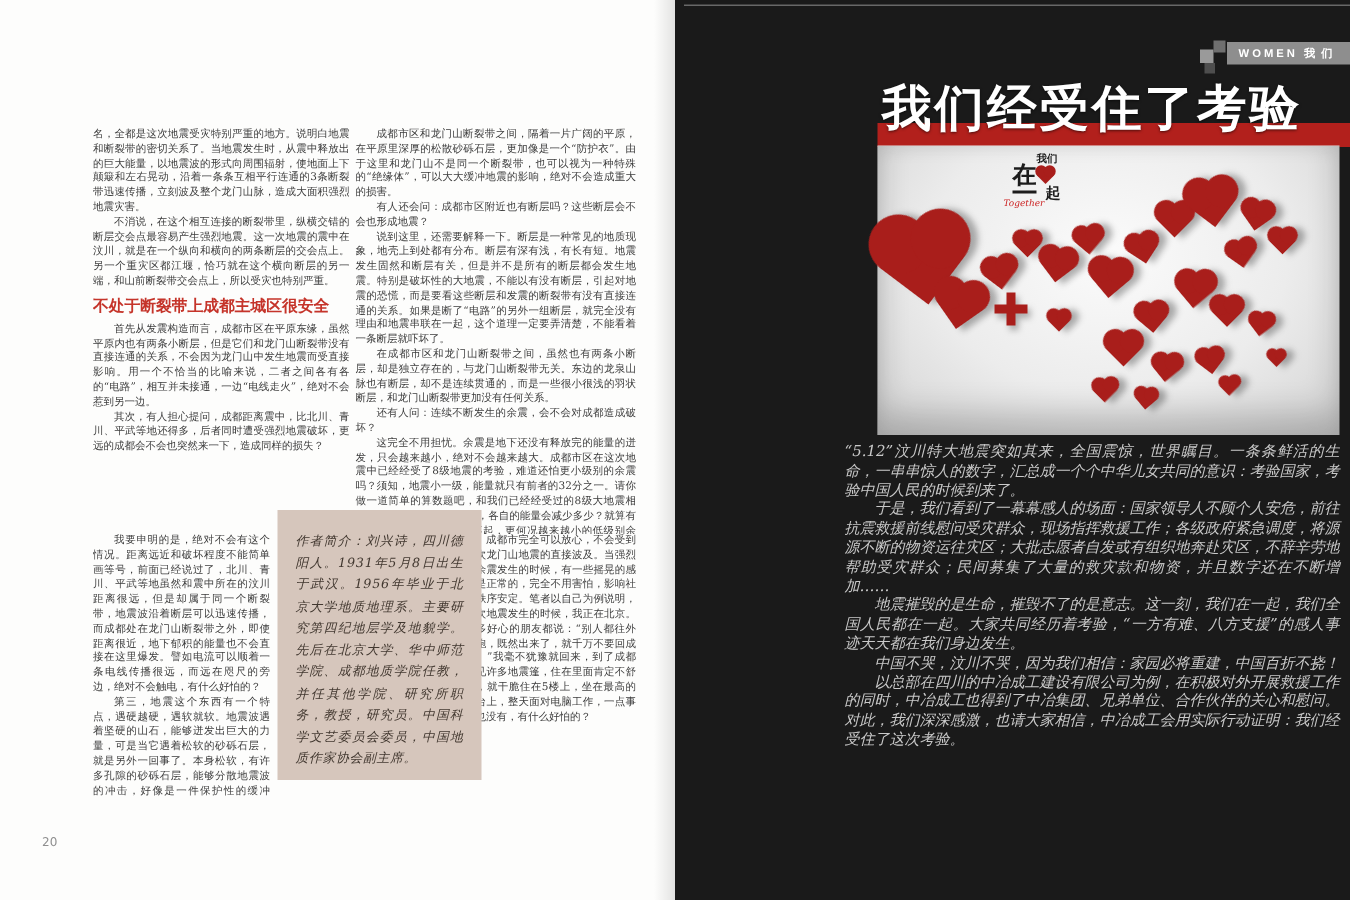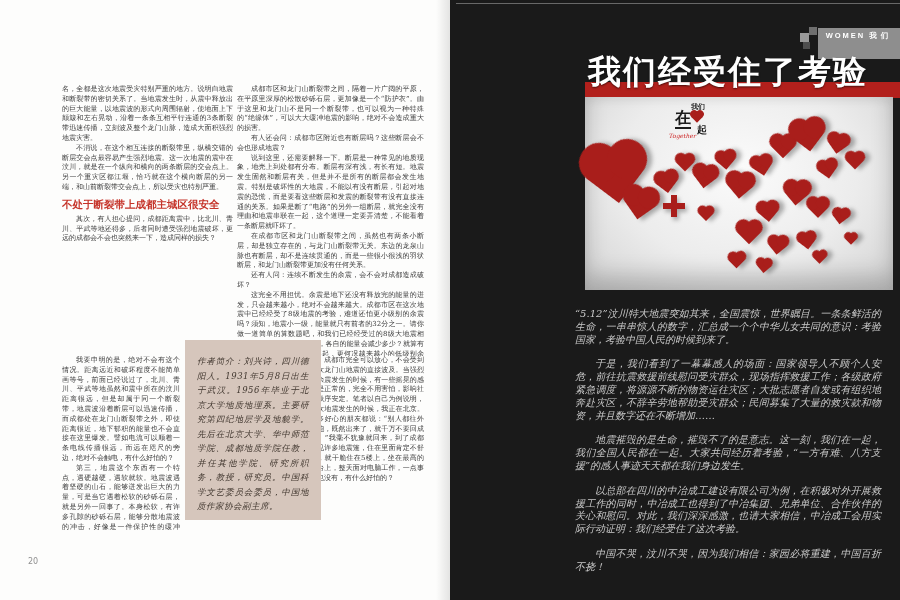--- a/index.html
+++ b/index.html
@@ -32,21 +32,21 @@
   .author-box{position:absolute;left:185px;top:340px;width:136px;height:180px;
     background:var(--bio-box-bg);box-sizing:border-box;padding:14px 12px;z-index:5;
     color:#41372f;font-family:"DejaVu Serif",serif;font-style:italic;
     font-size:8.5px;line-height:14.5px;text-align:justify;letter-spacing:0.5px;}
   .page-num{position:absolute;left:28px;top:557px;font-size:8px;color:#8f8f8f;
     font-family:"DejaVu Sans",sans-serif;}
 
   
   .page-right{position:absolute;left:450px;top:0;width:450px;height:600px;background:var(--right-page-bg);}
   .top-rule{position:absolute;left:6px;top:3px;width:444px;height:1px;background:#8a8a8a;opacity:.7;}
-  .header-tab{position:absolute;left:368px;top:28px;width:82px;height:31px;background:#8e8e8e;
+  .header-tab{position:absolute;left:368px;top:28px;width:82px;height:15px;background:#8e8e8e;
     color:#fff;font-size:7.5px;line-height:15px;text-align:center;letter-spacing:2px;font-weight:bold;}
   .header-tab .zh{letter-spacing:4px;margin-left:4px;}
   .checker{position:absolute;}
   .sq{position:absolute;}
   .sq1{left:350px;top:33px;width:9px;height:9px;background:#9a9a9a;}
   .sq2{left:359px;top:27px;width:8px;height:8px;background:#6f6f6f;}
   .sq3{left:353px;top:42px;width:7px;height:7px;background:#4e4e4e;}
 
   .main-title{position:absolute;left:138px;top:50px;z-index:2;color:#ffffff;
     font-size:33px;font-weight:900;letter-spacing:2px;font-family:"Liberation Sans",sans-serif;
@@ -73,36 +73,37 @@
   .logo{position:absolute;left:84px;top:6px;width:52px;height:40px;color:#1c1c1c;
     font-family:"Liberation Sans",sans-serif;line-height:1;}
   .logo .l1{position:absolute;left:22px;top:0;font-size:7px;font-weight:bold;}
   .logo .zai{position:absolute;left:6px;top:7px;font-size:16px;font-weight:900;border-bottom:2px solid #1c1c1c;padding-bottom:1px;}
   .logo .qi{position:absolute;left:28px;top:22px;font-size:10px;font-weight:900;}
   .logo .together{position:absolute;left:0;top:30px;font-size:6px;color:#c22;font-style:italic;font-family:"DejaVu Serif",serif;}
   .logo .mini-heart{left:24px;top:10px;width:8px;height:8px;filter:none;}
 
   .rtext{position:absolute;left:113px;top:296px;width:330px;color:var(--right-text);
     font-family:"DejaVu Serif",serif;font-style:italic;font-size:10px;line-height:12.8px;text-align:justify;}
-  .rtext p{margin:12px;text-indent:2em;font-style:italic;}
+  .rtext p{margin:0;text-indent:2em;font-style:italic;}
   .rtext p:first-child{text-indent:0;}
 </style>
 </head>
 <body>
 
 <div class="spread">
 
   <div class="page-left">
     <div class="lcol col1-top">
       <div class="before-heading">
           <p>名，全都是这次地震受灾特别严重的地方。说明白地震和断裂带的密切关系了。当地震发生时，从震中释放出的巨大能量，以地震波的形式向周围辐射，使地面上下颠簸和左右晃动，沿着一条条互相平行连通的3条断裂带迅速传播，立刻波及整个龙门山脉，造成大面积强烈地震灾害。</p>
           <p>不消说，在这个相互连接的断裂带里，纵横交错的断层交会点最容易产生强烈地震。这一次地震的震中在汶川，就是在一个纵向和横向的两条断层的交会点上。另一个重灾区都江堰，恰巧就在这个横向断层的另一端，和山前断裂带交会点上，所以受灾也特别严重。</p>
         </div>
       <div class="red-heading">不处于断裂带上成都主城区很安全</div>
       <div>
+          <p>首先从发震构造而言，成都市区在平原东缘，虽然平原内也有两条小断层，但是它们和龙门山断裂带没有直接连通的关系，不会因为龙门山中发生地震而受直接影响。用一个不恰当的比喻来说，二者之间各有各的“电路”，相互并未接通，一边“电线走火”，绝对不会惹到另一边。</p>
           <p>其次，有人担心提问，成都距离震中，比北川、青川、平武等地还得多，后者同时遭受强烈地震破坏，更远的成都会不会也突然来一下，造成同样的损失？</p>
         </div>
     </div>
 
     <div class="lcol col2-top">
         <p>成都市区和龙门山断裂带之间，隔着一片广阔的平原，在平原里深厚的松散砂砾石层，更加像是一个“防护衣”。由于这里和龙门山不是同一个断裂带，也可以视为一种特殊的“绝缘体”，可以大大缓冲地震的影响，绝对不会造成重大的损害。</p>
         <p>有人还会问：成都市区附近也有断层吗？这些断层会不会也形成地震？</p>
         <p>说到这里，还需要解释一下。断层是一种常见的地质现象，地壳上到处都有分布。断层有深有浅，有长有短。地震发生固然和断层有关，但是并不是所有的断层都会发生地震。特别是破坏性的大地震，不能以有没有断层，引起对地震的恐慌，而是要看这些断层和发震的断裂带有没有直接连通的关系。如果是断了“电路”的另外一组断层，就完全没有理由和地震串联在一起，这个道理一定要弄清楚，不能看着一条断层就吓坏了。</p>
         <p>在成都市区和龙门山断裂带之间，虽然也有两条小断层，却是独立存在的，与龙门山断裂带无关。东边的龙泉山脉也有断层，却不是连续贯通的，而是一些很小很浅的羽状断层，和龙门山断裂带更加没有任何关系。</p>
         <p>还有人问：连续不断发生的余震，会不会对成都造成破坏？</p>
@@ -175,17 +176,17 @@
       <span class="heart" style="left:116px;top:112px;width:10px;height:10px;"></span>
       <span class="heart" style="left:262px;top:138px;width:8px;height:8px;"></span>
 
       <span class="cross"></span>
     </div>
 
     <div class="rtext">
         <p>“5.12”汶川特大地震突如其来，全国震惊，世界瞩目。一条条鲜活的生命，一串串惊人的数字，汇总成一个个中华儿女共同的意识：考验国家，考验中国人民的时候到来了。</p>
         <p>于是，我们看到了一幕幕感人的场面：国家领导人不顾个人安危，前往抗震救援前线慰问受灾群众，现场指挥救援工作；各级政府紧急调度，将源源不断的物资运往灾区；大批志愿者自发或有组织地奔赴灾区，不辞辛劳地帮助受灾群众；民间募集了大量的救灾款和物资，并且数字还在不断增加……</p>
         <p>地震摧毁的是生命，摧毁不了的是意志。这一刻，我们在一起，我们全国人民都在一起。大家共同经历着考验，“一方有难、八方支援”的感人事迹天天都在我们身边发生。</p>
+        <p>中国不哭，汶川不哭，因为我们相信：家园必将重建，中国百折不挠！</p>
         <p>以总部在四川的中冶成工建设有限公司为例，在积极对外开展救援工作的同时，中冶成工也得到了中冶集团、兄弟单位、合作伙伴的关心和慰问。对此，我们深深感激，也请大家相信，中冶成工会用实际行动证明：我们经受住了这次考验。</p>
-        <p>中国不哭，汶川不哭，因为我们相信：家园必将重建，中国百折不挠！</p>
       </div>
   </div>
 </div>
 
 </body></html>

